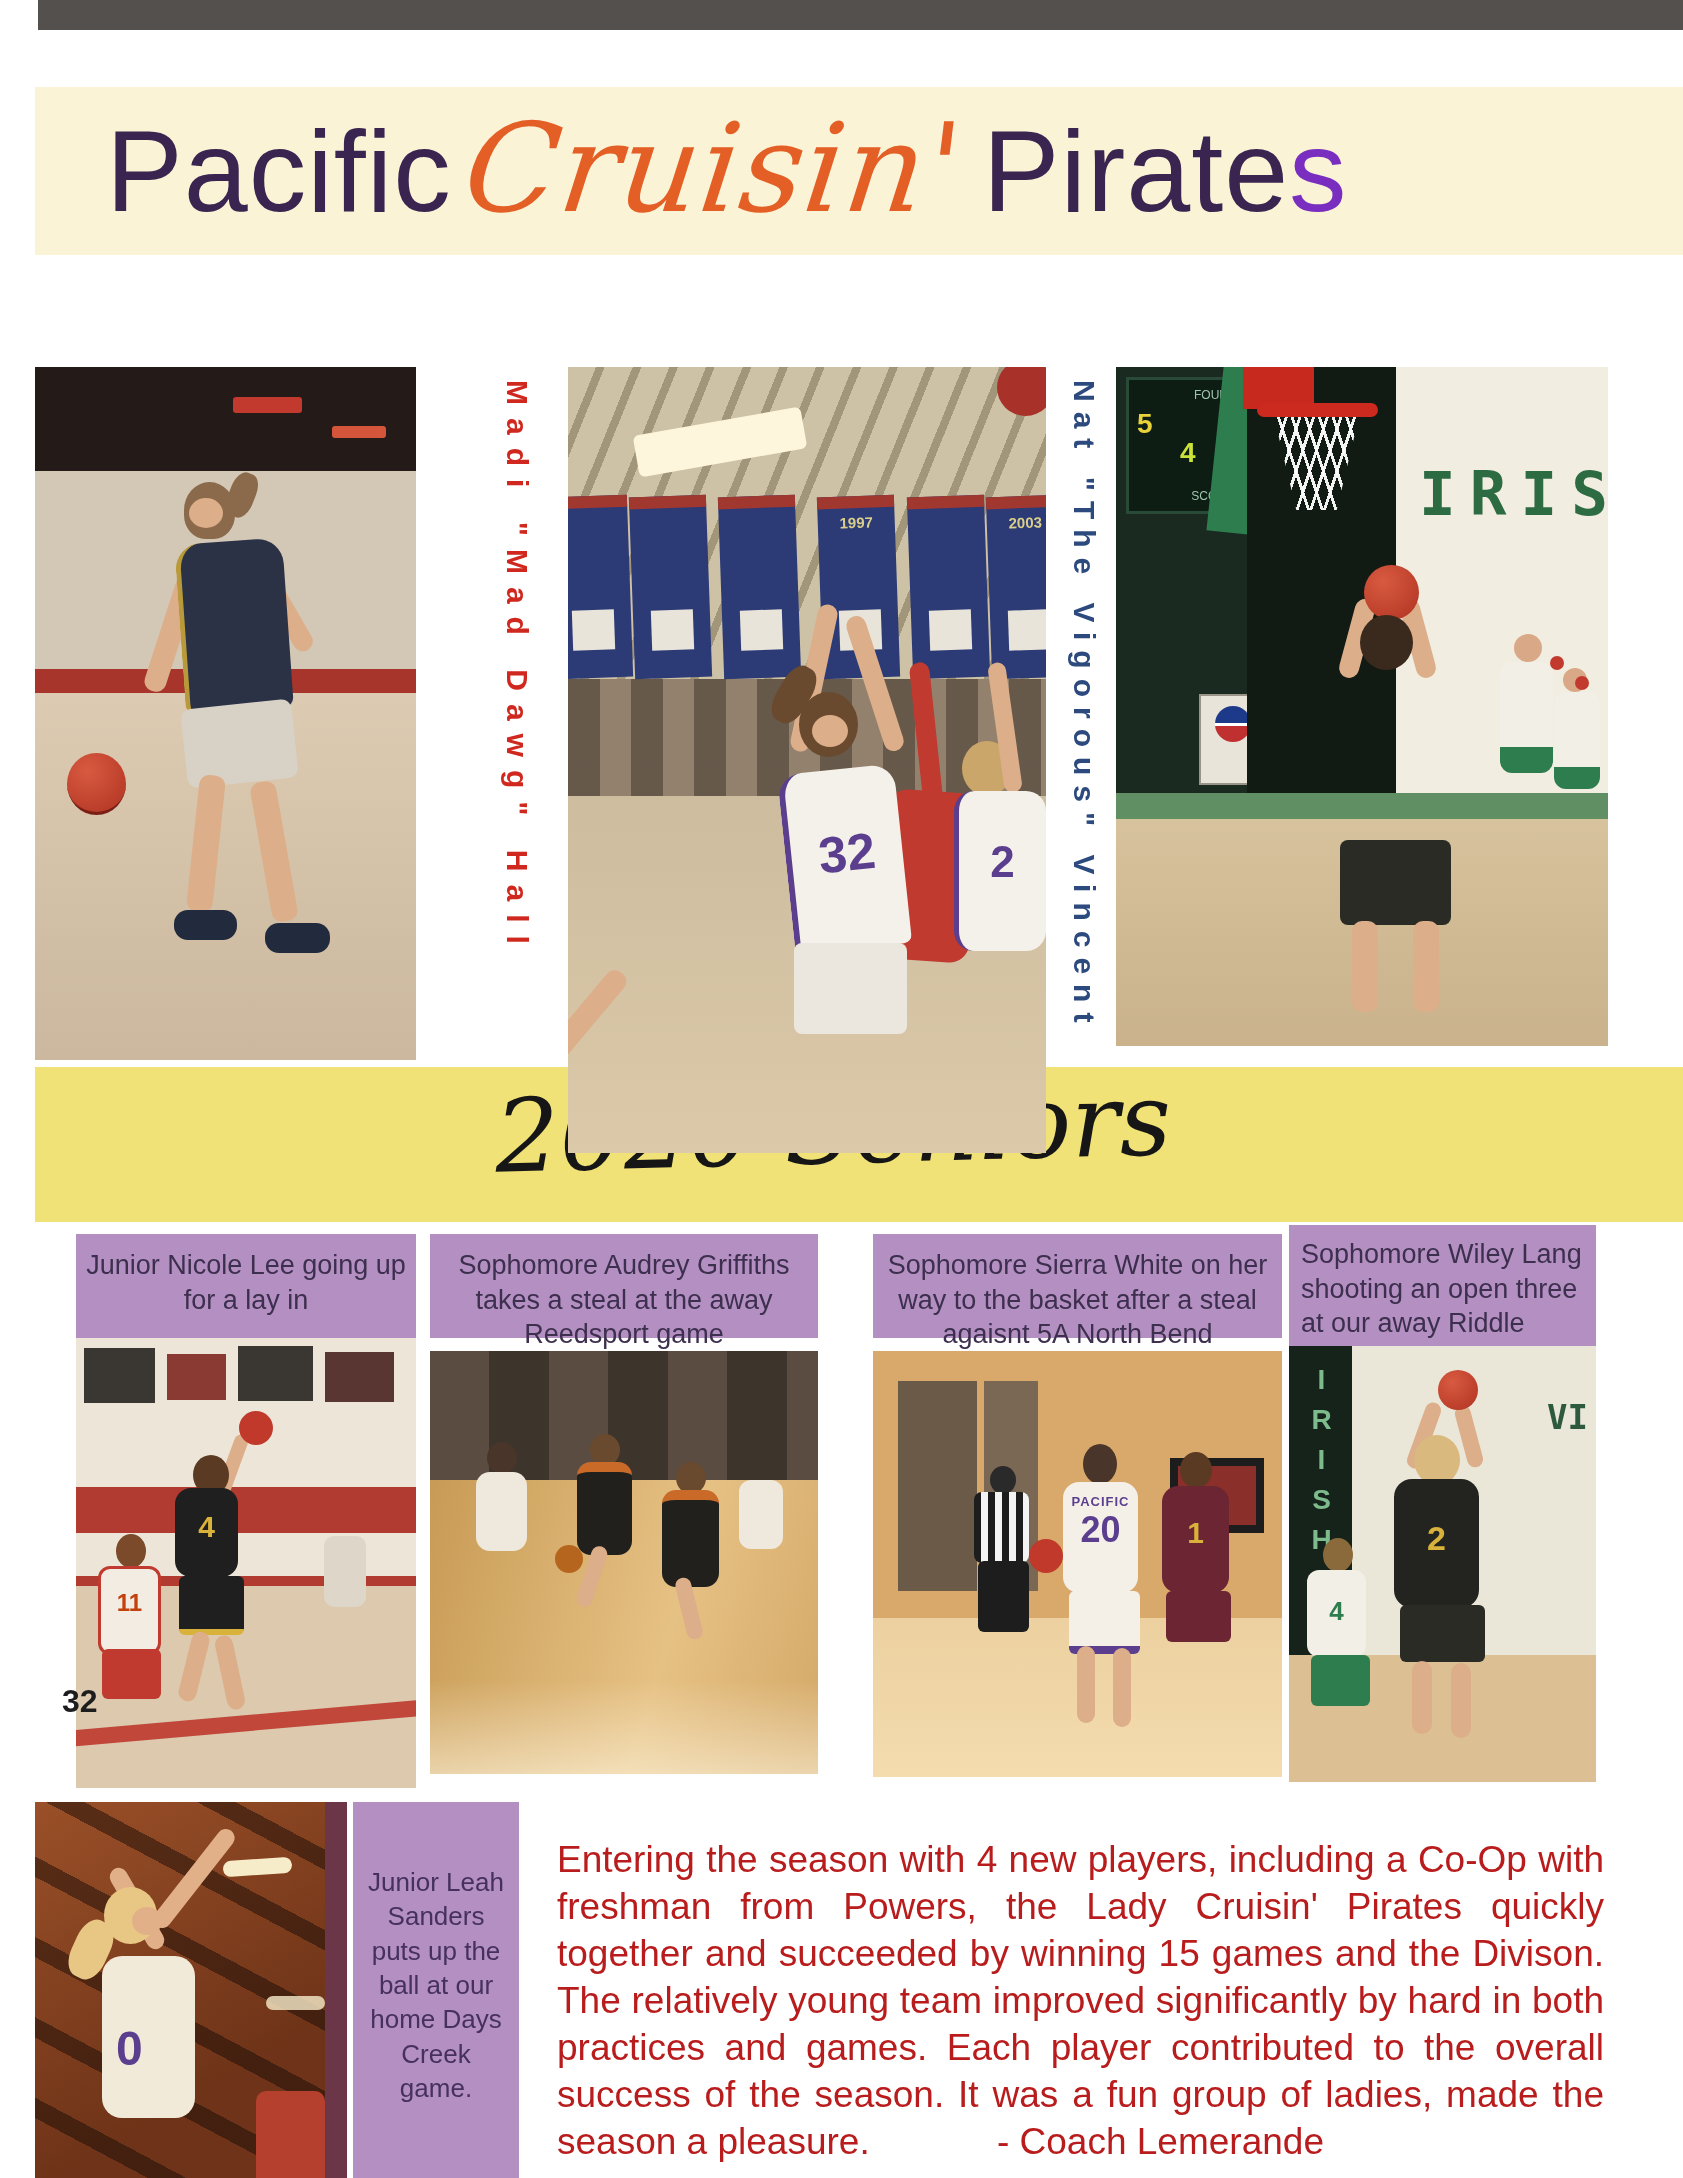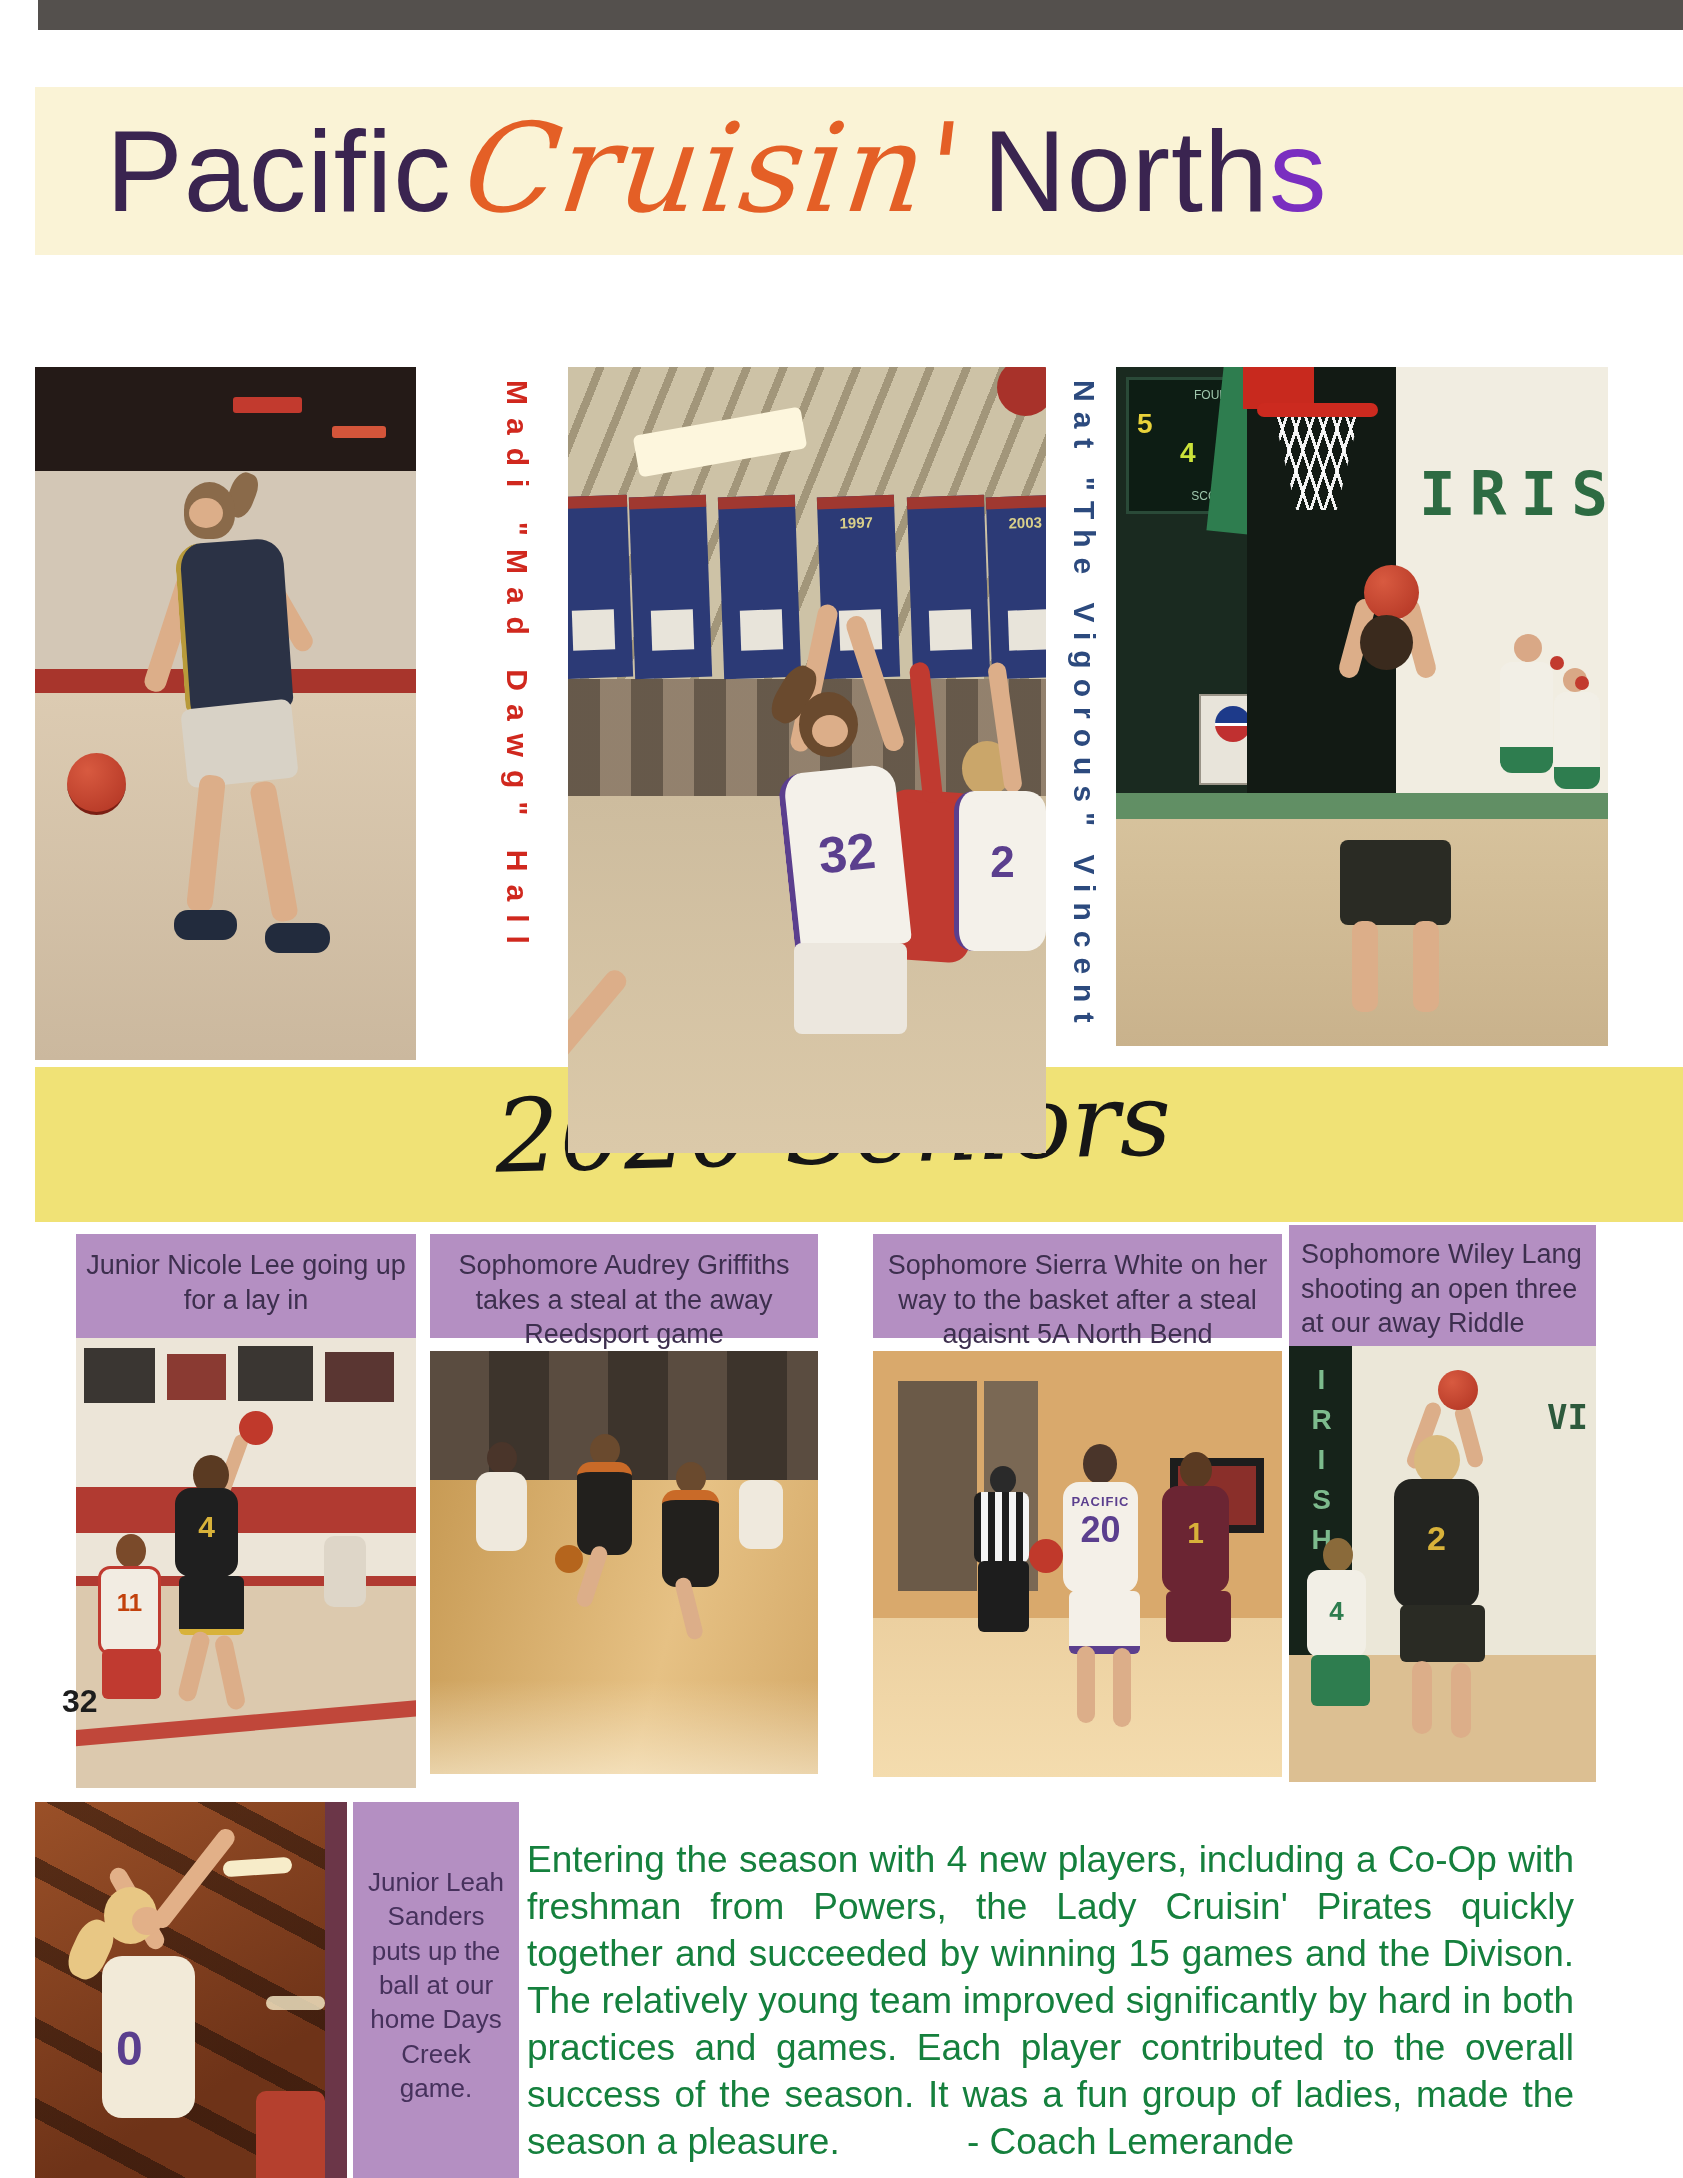--- a/index.html
+++ b/index.html
@@ -200,31 +200,31 @@
   .bl-arm2{position:absolute;left:93px;top:61px;width:18px;height:91px;background:#e2b088;border-radius:10px;transform:rotate(-30deg);}
   .bl-pony{position:absolute;left:38px;top:117px;width:36px;height:61px;background:#e8c784;border-radius:40%;transform:rotate(25deg);}
   .bl-hair{position:absolute;left:69px;top:85px;width:53px;height:57px;background:#e8c784;border-radius:50%;}
   .bl-face{position:absolute;left:97px;top:105px;width:30px;height:28px;background:#e2b088;border-radius:50%;}
   .bl-jersey{position:absolute;left:67px;top:154px;width:93px;height:162px;background:#f2ead8;border-radius:20px;}
   .bl-jersey span{position:absolute;left:14px;top:65px;font-size:48px;font-weight:bold;color:#5b3f8e;}
   .bl-red{position:absolute;right:22px;bottom:0;width:69px;height:87px;background:#b5402e;border-radius:10px 10px 0 0;}
 
   #fcap{position:absolute;left:353px;top:1802px;width:166px;height:376px;background:#b48fc2;box-sizing:border-box;padding:63px 14px 0 14px;text-align:center;color:#46315c;font-size:26px;line-height:1.32;}
 
-  #fpara{position:absolute;left:527px;top:1800px;width:1047px;font-size:37px;line-height:1.27;color:#15803d;text-align:justify;}
+  #fpara{position:absolute;left:557px;top:1800px;width:1047px;font-size:37px;line-height:1.27;color:#b91c1c;text-align:justify;}
   #fpara .attr{display:inline-block;margin-left:117px;}
 </style>
 </head>
 <body>
 
 <div id="topbar"></div>
 
 <div id="masthead">
   <div id="title">
-    <span class="t-sans">Pacific</span><span class="t-script">Cruisin'</span><span class="t-sans">North</span><span class="t-accent">s</span>
+    <span class="t-sans">Pacific</span><span class="t-script">Cruisin'</span><span class="t-sans">Pirate</span><span class="t-accent">s</span>
   </div>
 </div>
 
 <div id="photo-a" class="photo">
   <div class="pa-top"></div>
   <div class="pa-led1"></div>
   <div class="pa-led2"></div>
   <div class="pa-stripe"></div>
   <div class="pa-floor"></div>
   <div class="pa-pony"></div>

